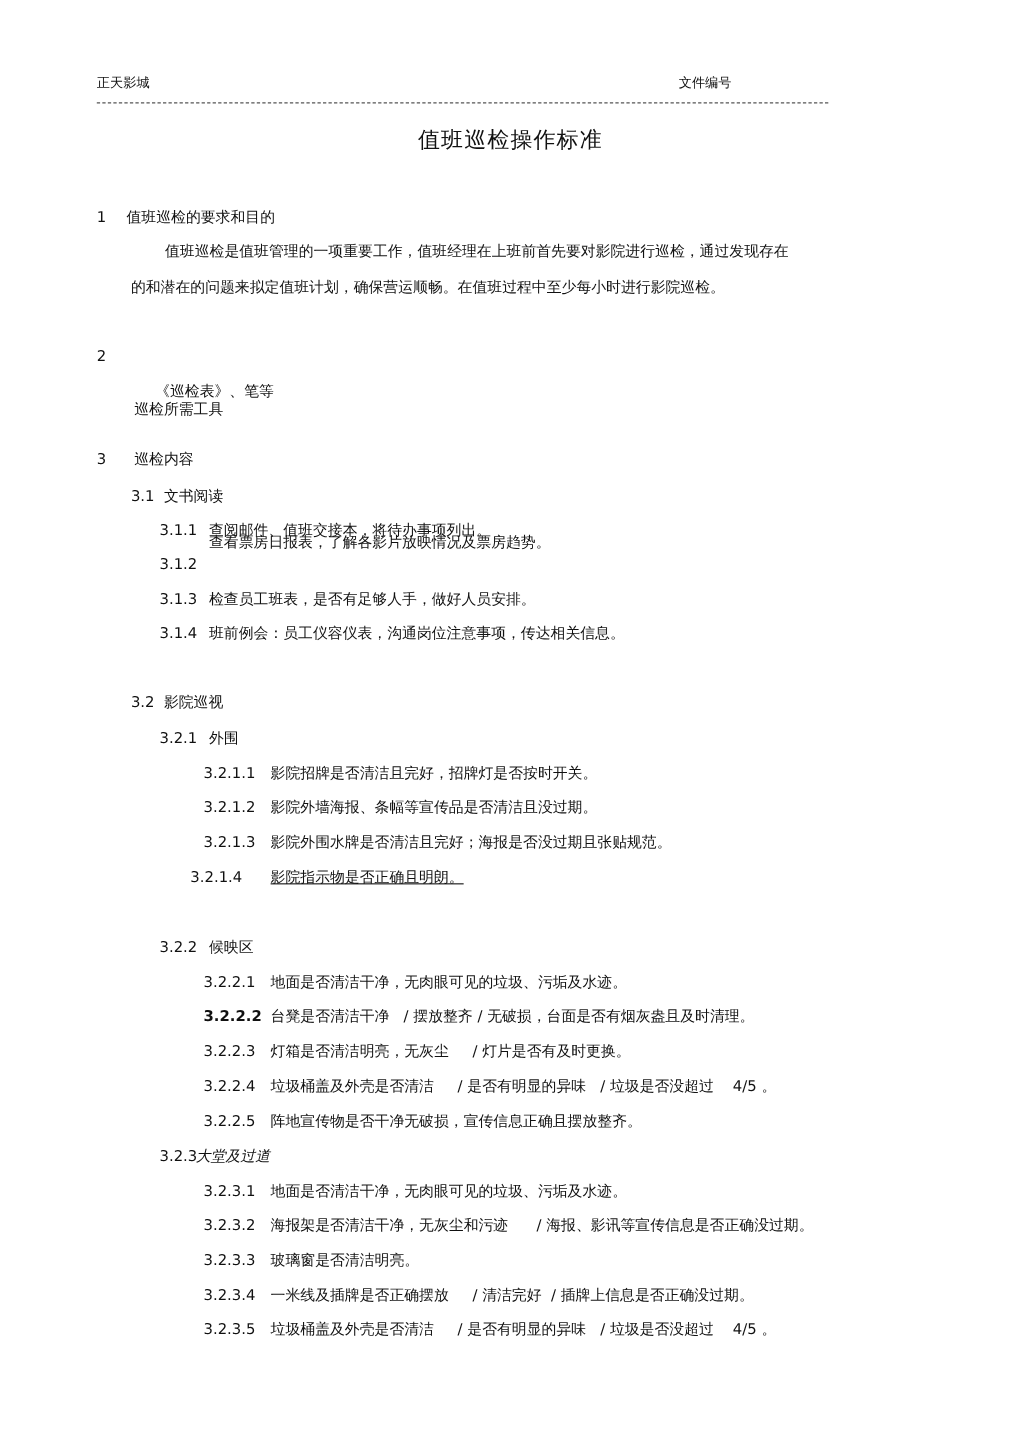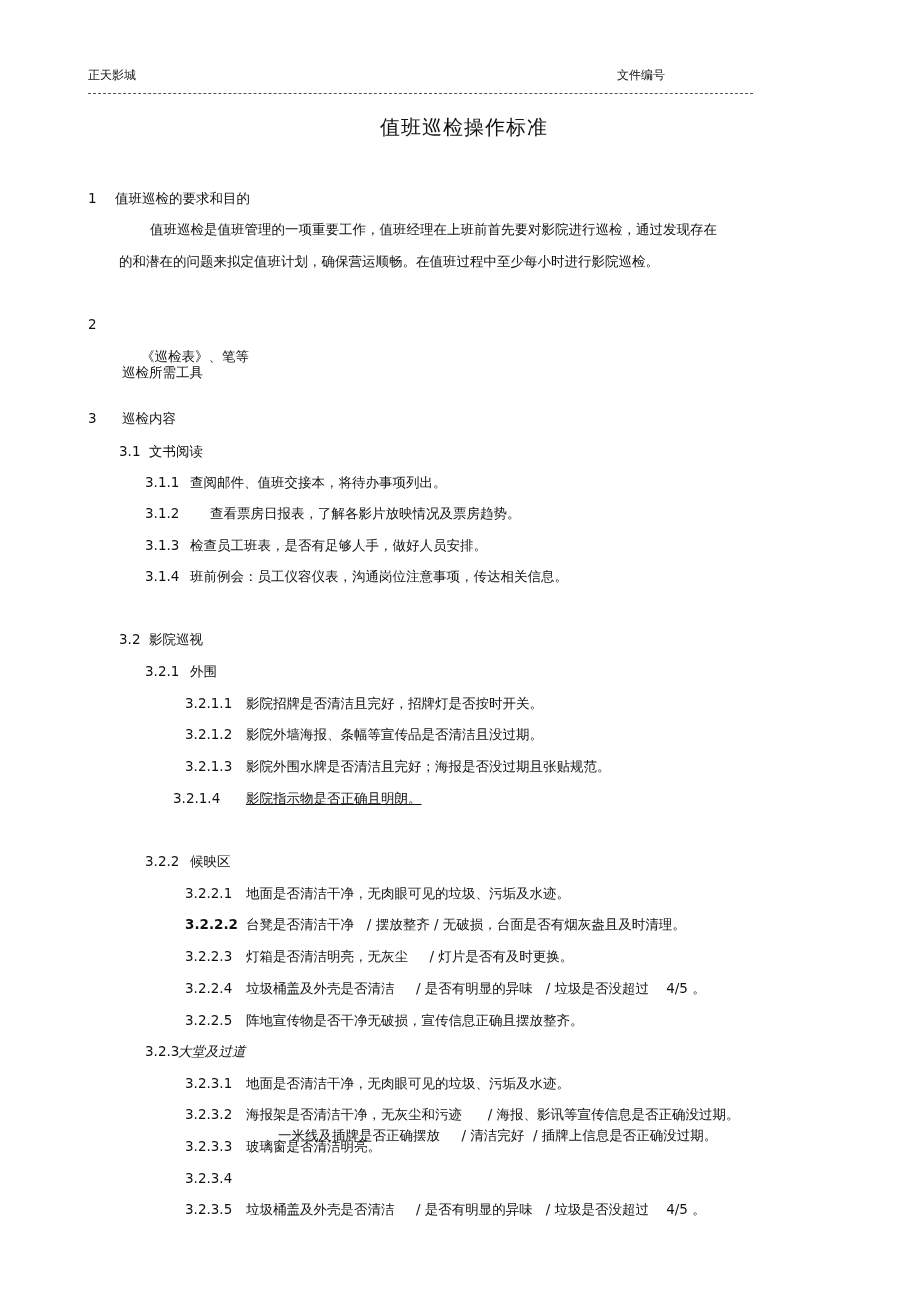--- a/index.html
+++ b/index.html
@@ -37,21 +37,21 @@
 
 <div class="abs t" style="left:88px;top:409px;">3</div>
 <div class="abs t" style="left:122px;top:409px;">巡检内容</div>
 
 <div class="abs t" style="left:119px;top:442px;">3.1</div>
 <div class="abs t" style="left:149px;top:442px;">文书阅读</div>
 
 <div class="abs t" style="left:145px;top:473px;">3.1.1</div>
 <div class="abs t" style="left:190px;top:473px;">查阅邮件、值班交接本，将待办事项列出。</div>
 <div class="abs t" style="left:145px;top:504px;">3.1.2</div>
-<div class="abs t" style="left:190px;top:504px;margin-left:20px;">查看票房日报表，了解各影片放映情况及票房趋势。</div>
+<div class="abs t" style="left:190px;top:484px;">查看票房日报表，了解各影片放映情况及票房趋势。</div>
 <div class="abs t" style="left:145px;top:536px;">3.1.3</div>
 <div class="abs t" style="left:190px;top:536px;">检查员工班表，是否有足够人手，做好人员安排。</div>
 <div class="abs t" style="left:145px;top:567px;">3.1.4</div>
 <div class="abs t" style="left:190px;top:567px;">班前例会：员工仪容仪表，沟通岗位注意事项，传达相关信息。</div>
 
 <div class="abs t" style="left:119px;top:630px;">3.2</div>
 <div class="abs t" style="left:149px;top:630px;">影院巡视</div>
 
 <div class="abs t" style="left:145px;top:662px;">3.2.1</div>
 <div class="abs t" style="left:190px;top:662px;">外围</div>
@@ -82,15 +82,15 @@
 <div class="abs t" style="left:145px;top:1042px;">3.2.3</div>
 <div class="abs t" style="left:178px;top:1042px;font-style:italic;">大堂及过道</div>
 
 <div class="abs t" style="left:185px;top:1074px;">3.2.3.1</div>
 <div class="abs t" style="left:246px;top:1074px;">地面是否清洁干净，无肉眼可见的垃圾、污垢及水迹。</div>
 <div class="abs t" style="left:185px;top:1105px;">3.2.3.2</div>
 <div class="abs t" style="left:246px;top:1105px;">海报架是否清洁干净，无灰尘和污迹      / 海报、影讯等宣传信息是否正确没过期。</div>
 <div class="abs t" style="left:185px;top:1137px;">3.2.3.3</div>
 <div class="abs t" style="left:246px;top:1137px;">玻璃窗是否清洁明亮。</div>
 <div class="abs t" style="left:185px;top:1169px;">3.2.3.4</div>
-<div class="abs t" style="left:246px;top:1126px;margin-left:32px;">一米线及插牌是否正确摆放     / 清洁完好  / 插牌上信息是否正确没过期。</div>
+<div class="abs t" style="left:246px;top:1169px;">一米线及插牌是否正确摆放     / 清洁完好  / 插牌上信息是否正确没过期。</div>
 <div class="abs t" style="left:185px;top:1200px;">3.2.3.5</div>
 <div class="abs t" style="left:246px;top:1200px;">垃圾桶盖及外壳是否清洁     / 是否有明显的异味   / 垃圾是否没超过    4/5 。</div>
 
 </body></html>

